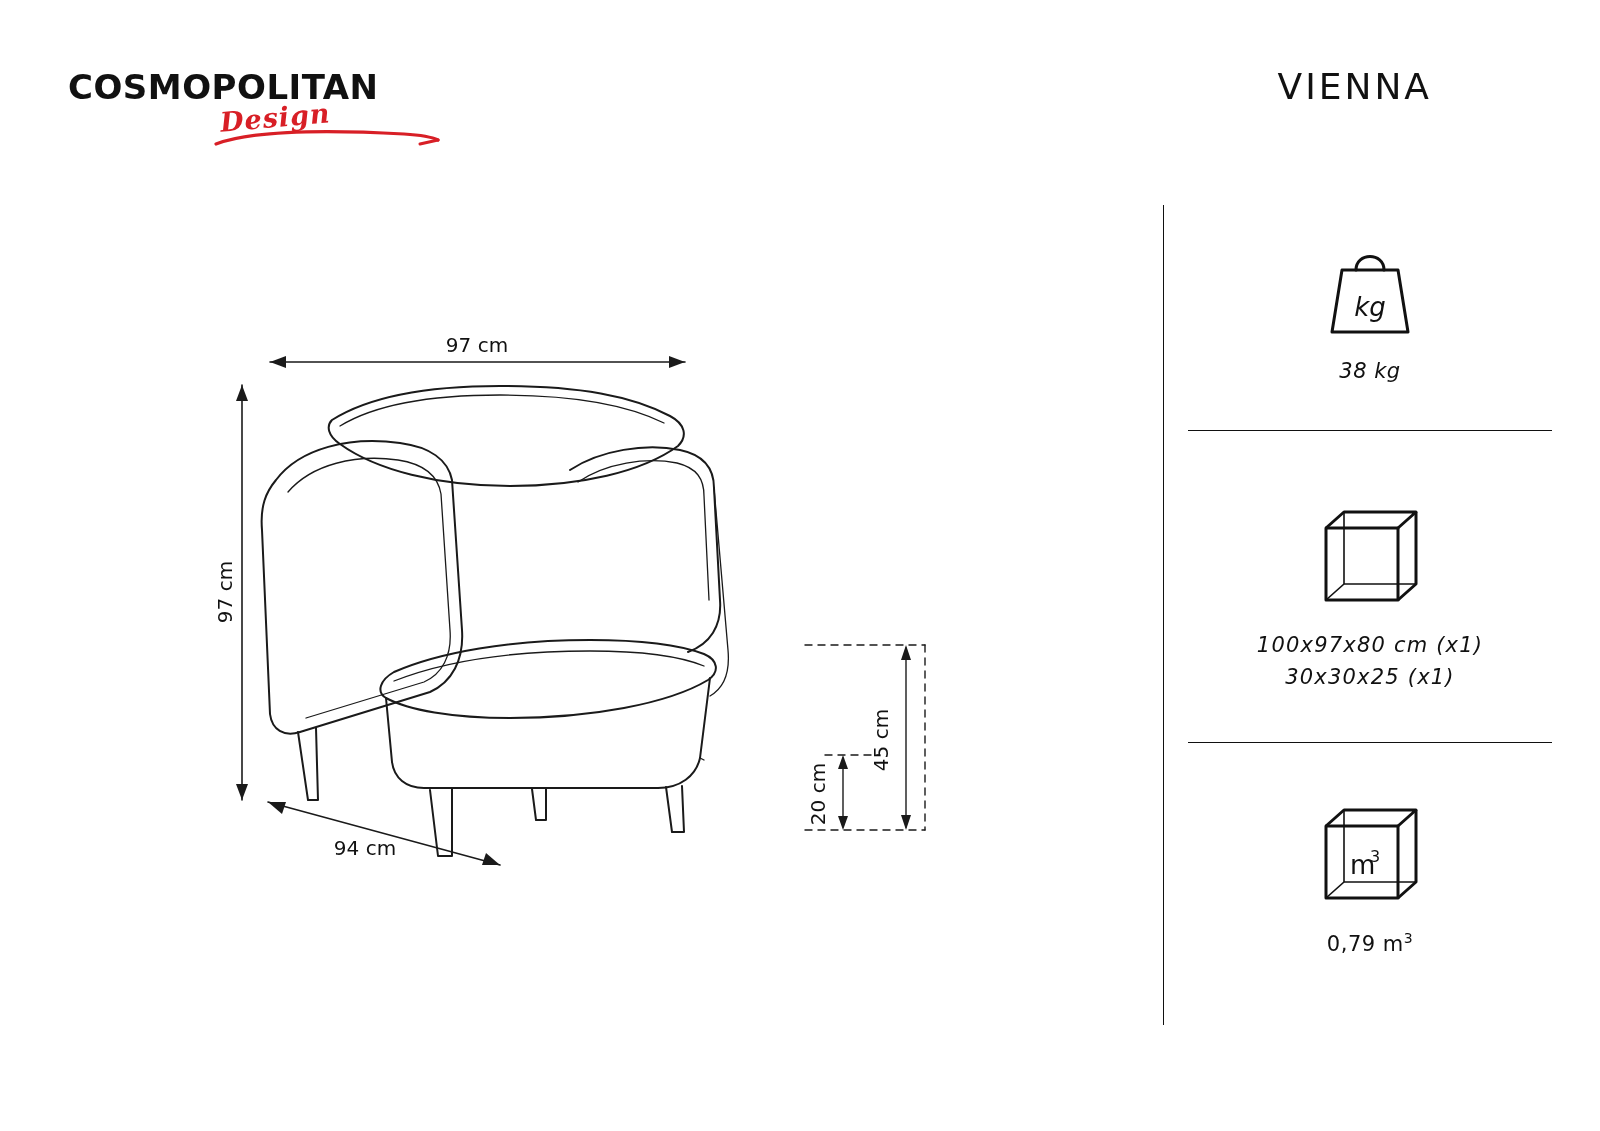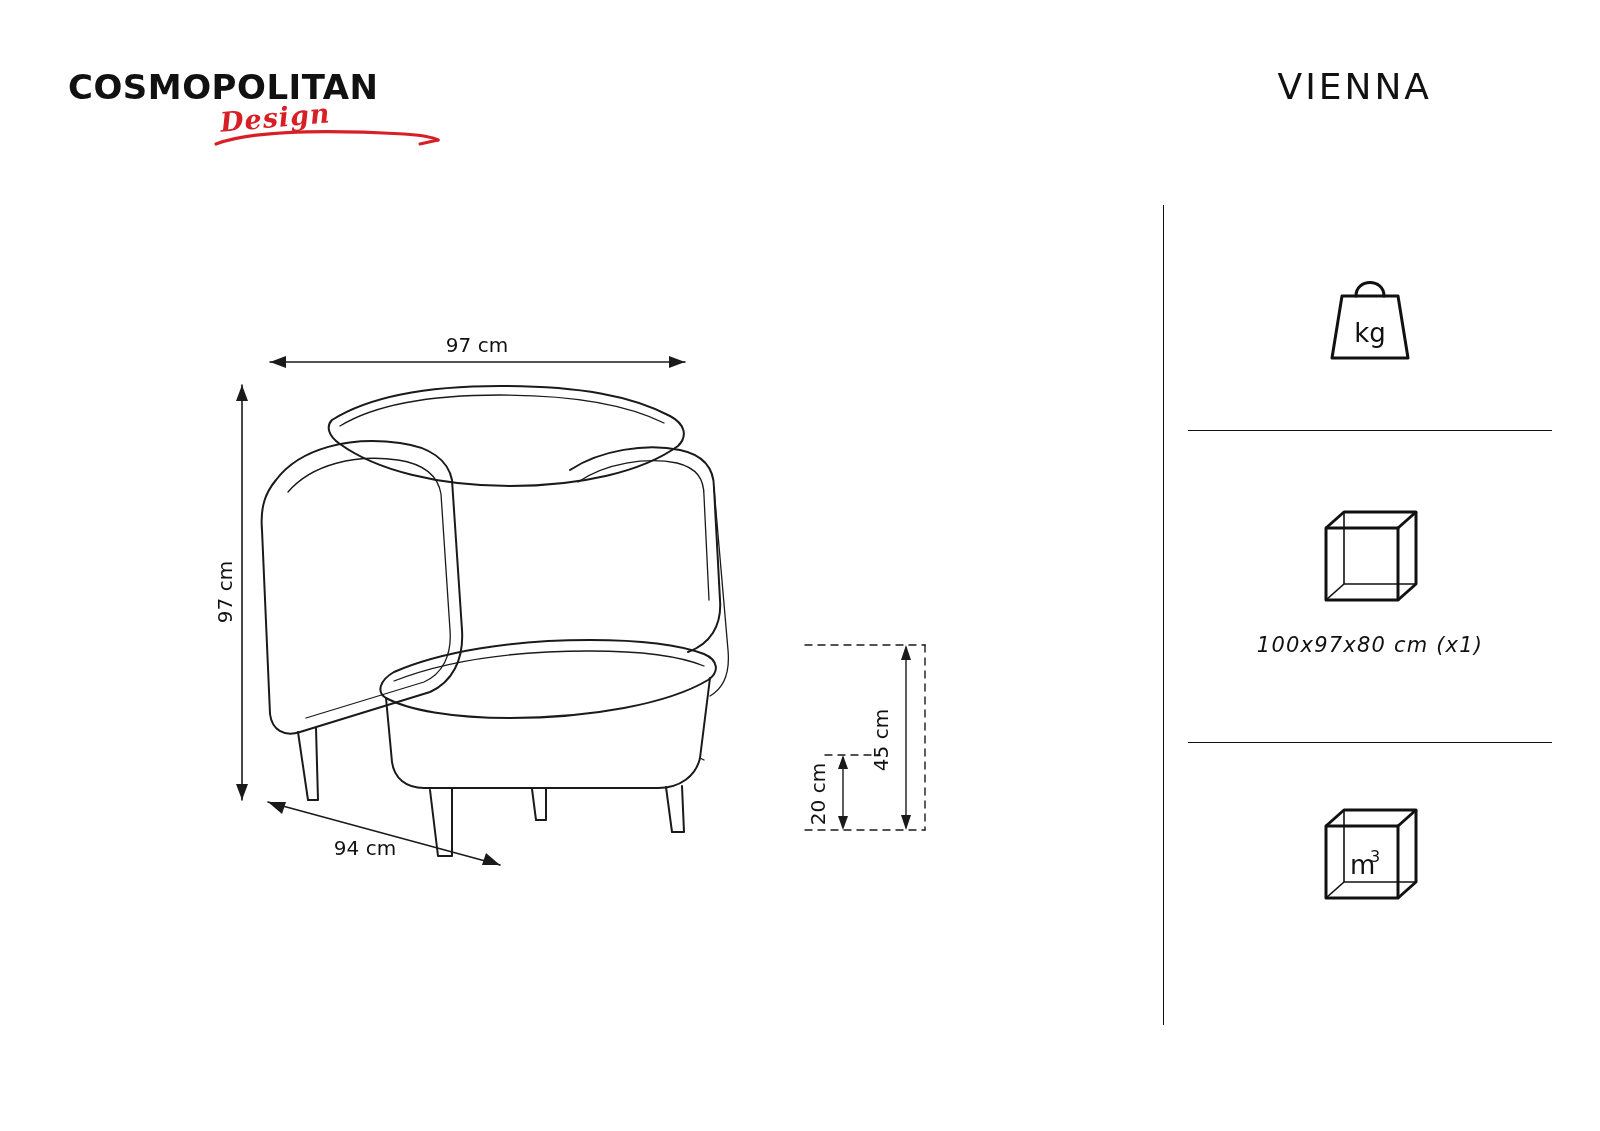--- a/index.html
+++ b/index.html
@@ -95,21 +95,21 @@
     top: 230px;
     width: 380px;
     height: 790px;
   }
   .spec-block {
     position: absolute;
     left: 0;
     width: 380px;
     text-align: center;
   }
-  .spec-block.weight { top: 32px; }
+  .spec-block.weight { top: 6px; font-style: italic; }
   .spec-block.carton { top: 272px; }
   .spec-block.volume { top: 570px; }
 
   .spec-icon {
     display: block;
     margin: 0 auto 16px auto;
   }
   .spec-text {
     font-family: "DejaVu Sans", sans-serif;
     font-size: 21px;
@@ -255,47 +255,52 @@
   </svg>
 
   <div class="specs">
 
     <div class="spec-block weight">
       <svg class="spec-icon" width="96" height="104" viewBox="0 0 96 104">
         <path d="M20 34 L76 34 L86 96 L10 96 Z" fill="none" stroke="#111111" stroke-width="3" stroke-linejoin="round"></path>
         <path d="M34 34 C 34 16, 62 16, 62 34" fill="none" stroke="#111111" stroke-width="3" stroke-linecap="round"></path>
         <text x="48" y="80" text-anchor="middle" font-family="DejaVu Sans, sans-serif" font-size="26" fill="#111111">kg</text>
       </svg>
+      <div class="spec-text">38 kg</div>
     </div>
 
     <div class="hdivider one"></div>
 
     <div class="spec-block carton">
       <svg class="spec-icon" width="112" height="112" viewBox="0 0 112 112">
         <g fill="none" stroke="#111111" stroke-width="3" stroke-linejoin="round">
           <rect x="12" y="26" width="72" height="72"></rect>
           <path d="M12 26 L30 10 L102 10 L84 26"></path>
           <path d="M84 98 L102 82 L102 10"></path>
           <path d="M30 10 L30 82 L102 82" stroke-width="1.6"></path>
           <path d="M30 82 L12 98" stroke-width="1.6"></path>
         </g>
       </svg>
       <div class="spec-text mono-sp">100x97x80 cm (x1)</div>
+      <div class="spec-text mono-sp">30x30x25 (x1)</div>
     </div>
 
     <div class="hdivider two"></div>
 
     <div class="spec-block volume">
       <svg class="spec-icon" width="112" height="112" viewBox="0 0 112 112">
         <g fill="none" stroke="#111111" stroke-width="3" stroke-linejoin="round">
           <rect x="12" y="26" width="72" height="72"></rect>
           <path d="M12 26 L30 10 L102 10 L84 26"></path>
           <path d="M84 98 L102 82 L102 10"></path>
           <path d="M30 10 L30 82 L102 82" stroke-width="1.6"></path>
           <path d="M30 82 L12 98" stroke-width="1.6"></path>
         </g>
         <text x="36" y="74" font-family="DejaVu Sans, sans-serif" font-size="26" fill="#111111">m</text>
         <text x="56" y="62" font-family="DejaVu Sans, sans-serif" font-size="16" fill="#111111">3</text>
       </svg>
+      <div class="spec-text">
+        <span>0,79 m</span><span class="sup">3</span>
+      </div>
     </div>
 
   </div>
 </div>
 
 </body></html>

